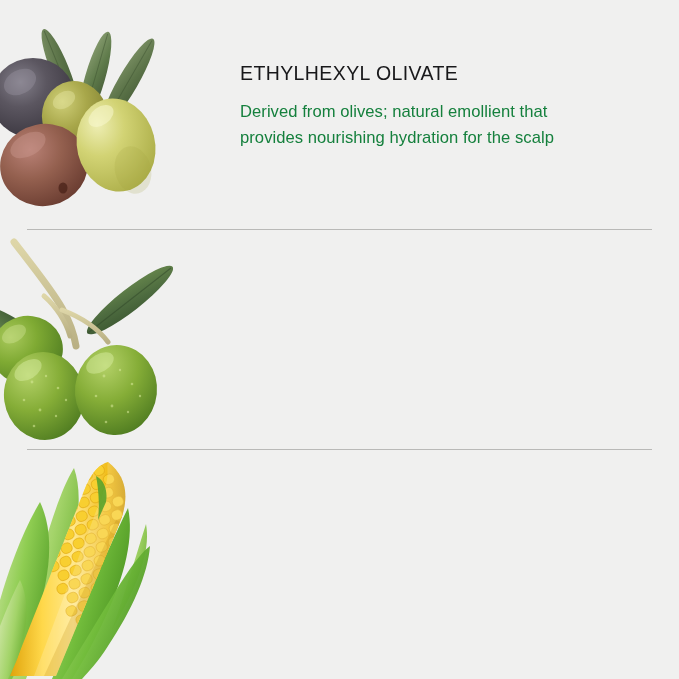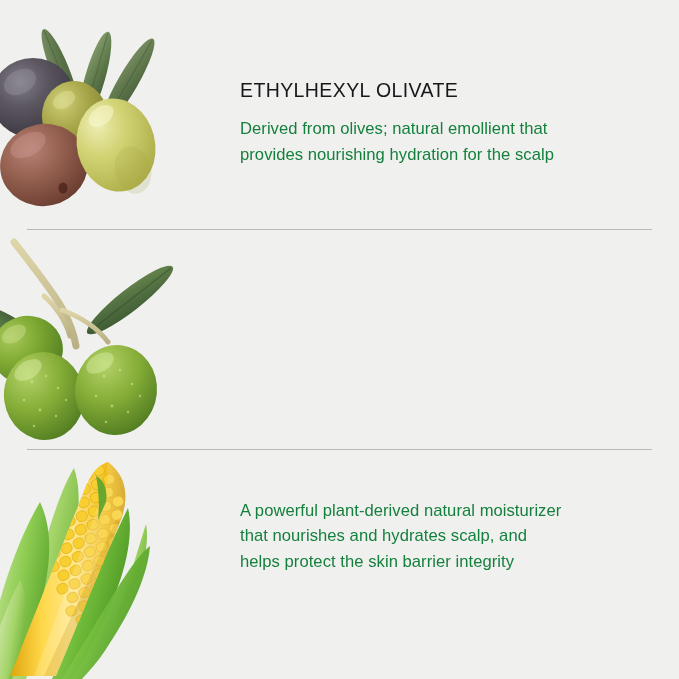--- a/index.html
+++ b/index.html
@@ -58,21 +58,21 @@
     white-space: nowrap;
   }
   .ingredient-desc {
     font-size: 16.6px;
     font-weight: 400;
     color: #15803d;
     line-height: 1.53;
     margin: 0;
     letter-spacing: 0.05px;
   }
-  #text-1 { top: 80px; }
+  #text-1 { top: 63px; }
   #text-2 { top: 268px; }
 
   
   .art {
     position: absolute;
     left: 0;
     top: 0;
     width: 230px;
     height: 100%;
     overflow: hidden;
@@ -244,21 +244,20 @@
             <circle cx="112" cy="176" r="1.4"></circle>
               <circle cx="128" cy="182" r="1.2"></circle>
             <circle cx="140" cy="166" r="1.2"></circle>
               <circle cx="106" cy="192" r="1.3"></circle>
           </g>
         </g>
       </svg>
     </div>
 
     <div class="text-col" id="text-2">
-      <p class="ingredient-desc">A powerful plant-derived natural moisturizer that nourishes and hydrates scalp, and helps protect the skin barrier integrity</p>
     </div>
   </div>
 
   <div class="divider" id="divider-2"></div>
 
   <div class="section" id="section-3">
 
     <div class="art">
       <svg width="230" height="229" viewBox="0 0 230 229" xmlns="http://www.w3.org/2000/svg">
         <defs>

